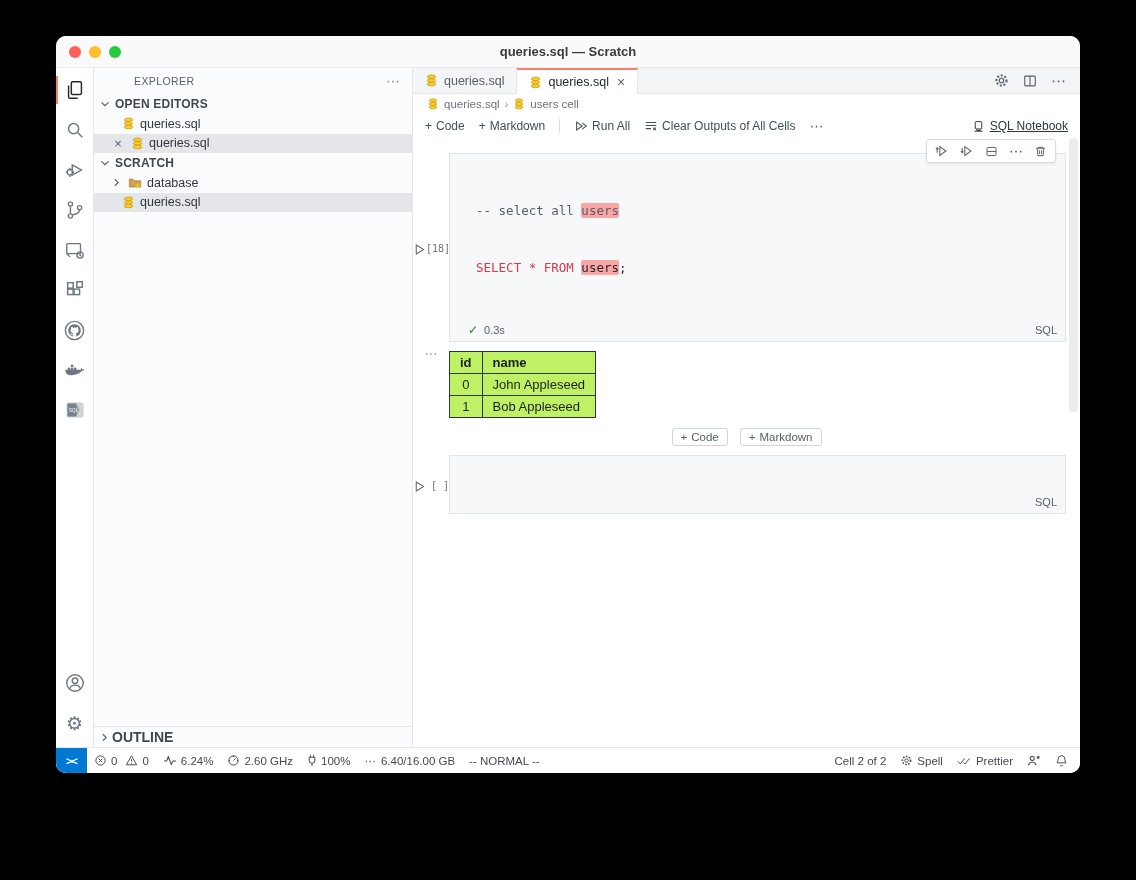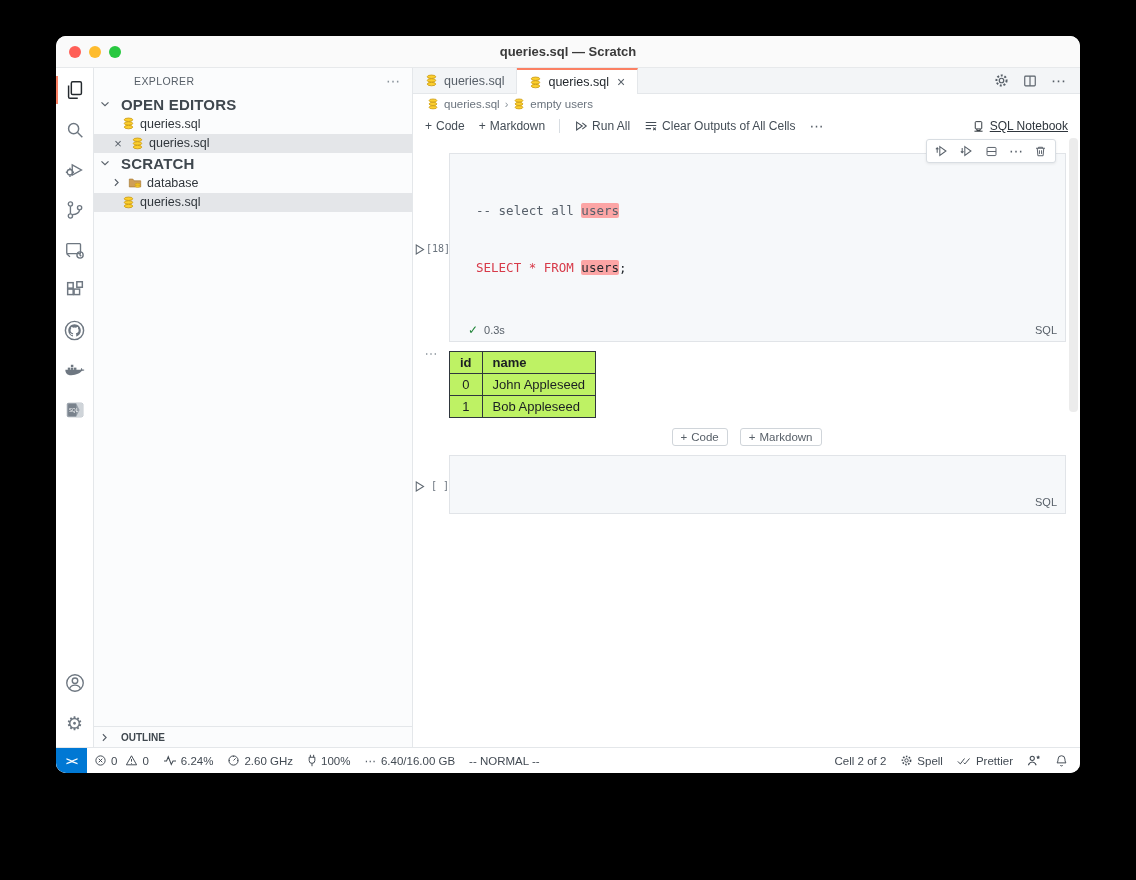--- a/index.html
+++ b/index.html
@@ -33,29 +33,29 @@
   .ab-spacer { flex:1; }
   .ab-gear { font-size:19px; line-height:1; color:#6e7781; }
 
   
   .sidebar { width:319px; flex:0 0 319px; background:#fbfcfd; border-right:1px solid #e4e7ea;
              display:flex; flex-direction:column; font-size:12.5px; color:#2f363d; }
   .sb-header { height:26px; display:flex; align-items:center; padding:0 12px; }
   .sb-header .sb-title { font-size:10.5px; font-weight:400; letter-spacing:.4px; color:#586069;margin-left:28px; }
   .sb-header .more { margin-left:auto; color:#8a939b; font-size:14px; cursor:pointer; }
   .tree-section { display:flex; flex-direction:column; }
-  .section-row { height:20px; display:flex; align-items:center; gap:9px; padding-left:4px;
-                 font-size:15px; font-weight:700; color:#3f474e; letter-spacing:.2px; cursor:pointer; }
+  .section-row { height:20px; display:flex; align-items:center; gap:3px; padding-left:4px;
+                 font-size:12px; font-weight:700; color:#3f474e; letter-spacing:.2px; cursor:pointer; }
   .tree-row { height:19.5px; display:flex; align-items:center; gap:5px; cursor:pointer; color:#30363c; }
   .tree-row.selected { background:#e4e6e9; }
   .tree-row .closex { width:16px; text-align:center; color:#586069; font-size:13px; }
   .pad28{ padding-left:28px; } .pad16{ padding-left:16px; }
   .sb-fill { flex:1; }
-  .outline-row { height:21px; border-top:1px solid #e4e7ea; display:flex; align-items:center; gap:10px;
-                 padding-left:4px; font-size:10px; font-weight:700; color:#3f474e; cursor:pointer; }
+  .outline-row { height:21px; border-top:1px solid #e4e7ea; display:flex; align-items:center; gap:1px;
+                 padding-left:4px; font-size:14px; font-weight:700; color:#3f474e; cursor:pointer; }
 
   
   .editor { flex:1; display:flex; flex-direction:column; min-width:0; background:#fff; }
 
   .tabstrip { height:26px; flex:0 0 26px; background:#f3f5f7; border-bottom:1px solid #e4e7ea;
               display:flex; align-items:stretch; }
   .tab { display:flex; align-items:center; gap:6px; padding:0 12px; font-size:12.5px; color:#586069;
          border-right:1px solid #e4e7ea; cursor:pointer; position:relative; }
   .tab.active { background:#fff; color:#24292e; border-top:2px solid #fb8063; margin-bottom:-1px; }
   .tab .tab-close { font-size:14px; color:#586069; margin-left:2px; }
@@ -392,21 +392,21 @@
         <span class="crumb-sep">›</span>
         <span>
             <svg width="12" height="12" viewBox="0 0 16 16">
               <g fill="#fccf2e" stroke="#c9980f" stroke-width="1">
                 <ellipse cx="8" cy="3.4" rx="5.2" ry="2.1"></ellipse>
                 <ellipse cx="8" cy="7.9" rx="5.2" ry="2.1"></ellipse>
                 <ellipse cx="8" cy="12.4" rx="5.2" ry="2.1"></ellipse>
               </g>
             </svg>
           </span>
-        <span>empty users</span>
+        <span>users cell</span>
       </div>
 
       <div class="nb-toolbar">
         <div class="nbt-btn">
           <span>+</span>
           <span>Code</span>
         </div>
         <div class="nbt-btn">
           <span>+</span>
           <span>Markdown</span>

